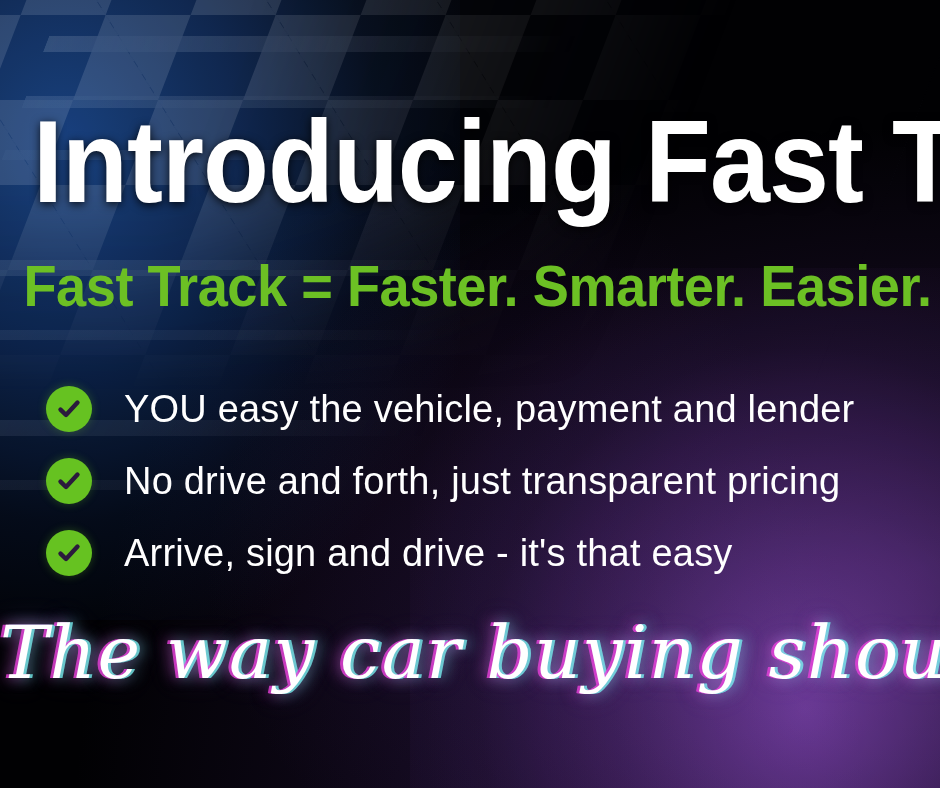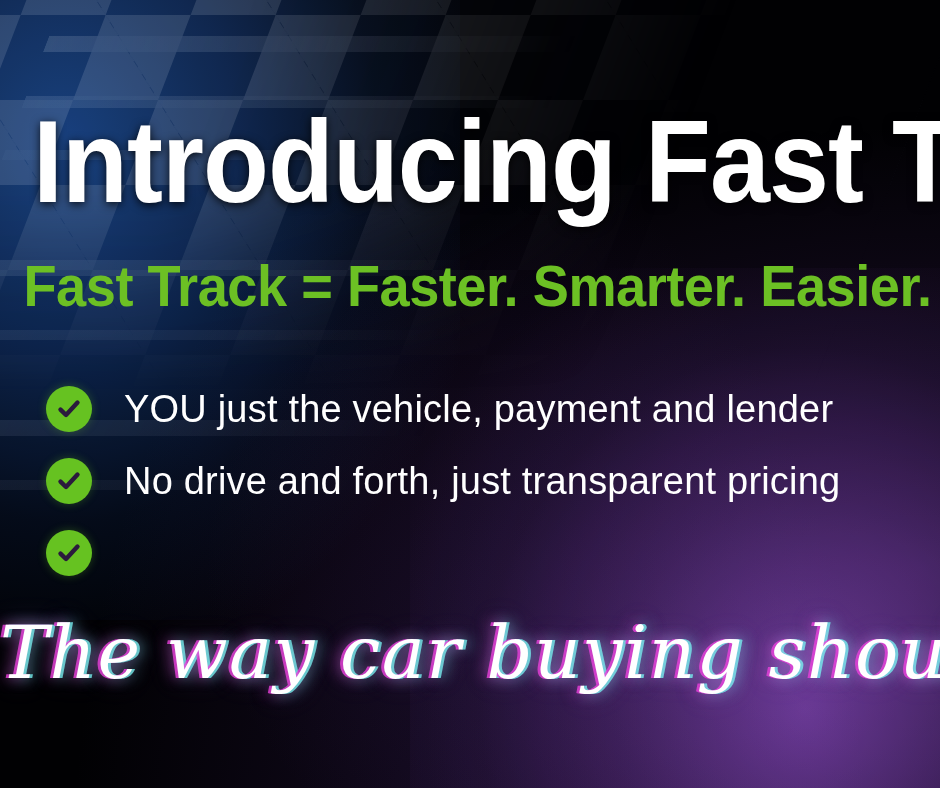--- a/index.html
+++ b/index.html
@@ -239,38 +239,39 @@
     <div class="subhead">Fast Track = Faster. Smarter. Easier.</div>
 
     <div class="bullets">
 
       <div class="bullet-row">
         <span class="check-badge">
           <svg width="28" height="28" viewBox="0 0 28 28" aria-hidden="true">
             <path d="M5.5 14.6 L11 20 L22.5 7.5" fill="none" stroke="#2b1b3d" stroke-width="4.4" stroke-linecap="round" stroke-linejoin="round"></path>
           </svg>
         </span>
-        <span class="bullet-text">YOU just the vehicle, payment and lender</span>
+        <span class="bullet-text">YOU easy the vehicle, payment and lender</span>
       </div>
 
       <div class="bullet-row">
         <span class="check-badge">
           <svg width="28" height="28" viewBox="0 0 28 28" aria-hidden="true">
             <path d="M5.5 14.6 L11 20 L22.5 7.5" fill="none" stroke="#2b1b3d" stroke-width="4.4" stroke-linecap="round" stroke-linejoin="round"></path>
           </svg>
         </span>
         <span class="bullet-text">No drive and forth, just transparent pricing</span>
       </div>
 
       <div class="bullet-row">
         <span class="check-badge">
           <svg width="28" height="28" viewBox="0 0 28 28" aria-hidden="true">
             <path d="M5.5 14.6 L11 20 L22.5 7.5" fill="none" stroke="#2b1b3d" stroke-width="4.4" stroke-linecap="round" stroke-linejoin="round"></path>
           </svg>
         </span>
+        <span class="bullet-text">Arrive, sign and drive - it's that easy</span>
       </div>
 
     </div>
 
     <div class="tagline-wrap">
       <span class="tagline">The way car buying should be.</span>
     </div>
 
   </div>
 </div>

